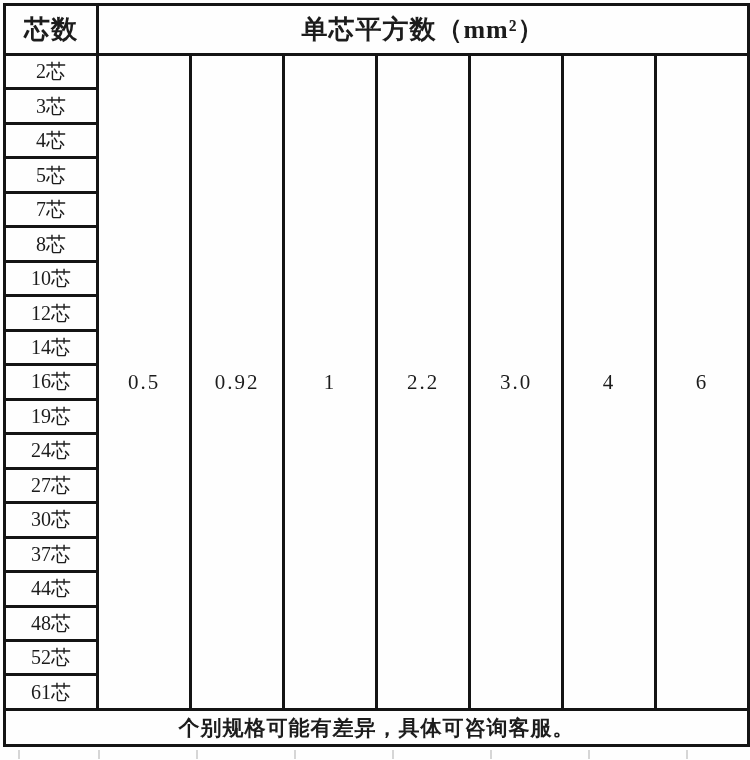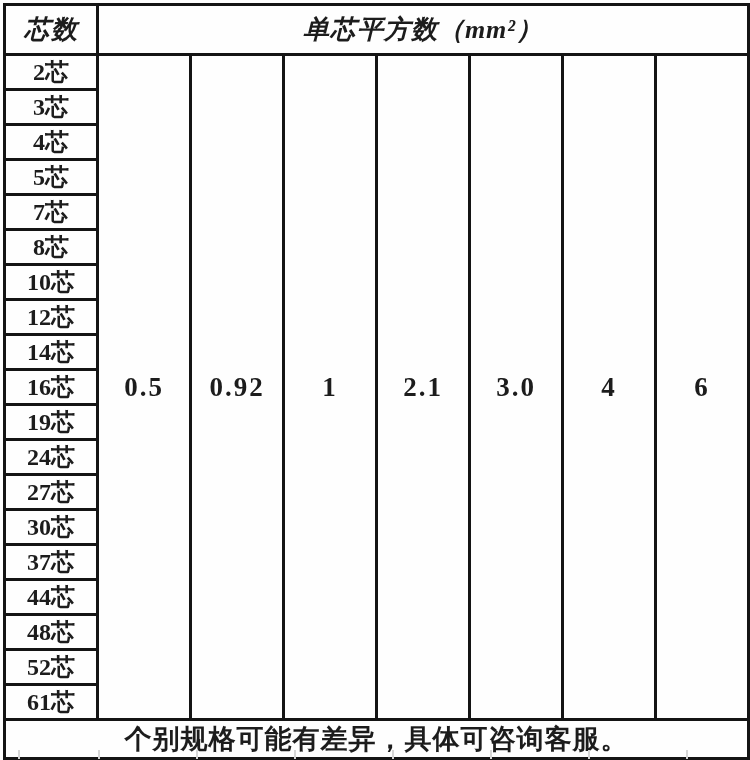--- a/index.html
+++ b/index.html
@@ -33,35 +33,34 @@
     vertical-align: middle;
     padding: 0;
     overflow: hidden;
     white-space: nowrap;
   }
   thead tr { height: 50px; }
   thead th {
     font-size: 26px;
     font-weight: 600;
     letter-spacing: 1px;
-    font-style: italic;
   }
   tbody tr { height: 34px; }
   td.core-label {
-    font-size: 24px;
-    font-weight: 700;
+    font-size: 20px;
+    font-weight: 400;
   }
   td.size-value {
-    font-size: 27px;
-    font-weight: 700;
+    font-size: 21px;
+    font-weight: 400;
     letter-spacing: 2px;
   }
   tfoot tr { height: 36px; }
   tfoot td {
-    font-size: 27px;
+    font-size: 21px;
     font-weight: 600;
     letter-spacing: 1px;
     margin-top: 18px;
   }
   
   .faint-row {
     position: absolute;
     left: 0;
     top: 750px;
     width: 750px;
@@ -95,21 +94,21 @@
         <th>芯数</th>
         <th colspan="7">单芯平方数（mm²）</th>
       </tr>
     </thead>
     <tbody>
       <tr>
         <td class="core-label">2芯</td>
         <td class="size-value" rowspan="19">0.5</td>
         <td class="size-value" rowspan="19">0.92</td>
         <td class="size-value" rowspan="19">1</td>
-        <td class="size-value" rowspan="19">2.1</td>
+        <td class="size-value" rowspan="19">2.2</td>
         <td class="size-value" rowspan="19">3.0</td>
         <td class="size-value" rowspan="19">4</td>
         <td class="size-value" rowspan="19">6</td>
       </tr>
       <tr>
           <td class="core-label">3芯</td>
         </tr>
       <tr>
           <td class="core-label">4芯</td>
         </tr>

